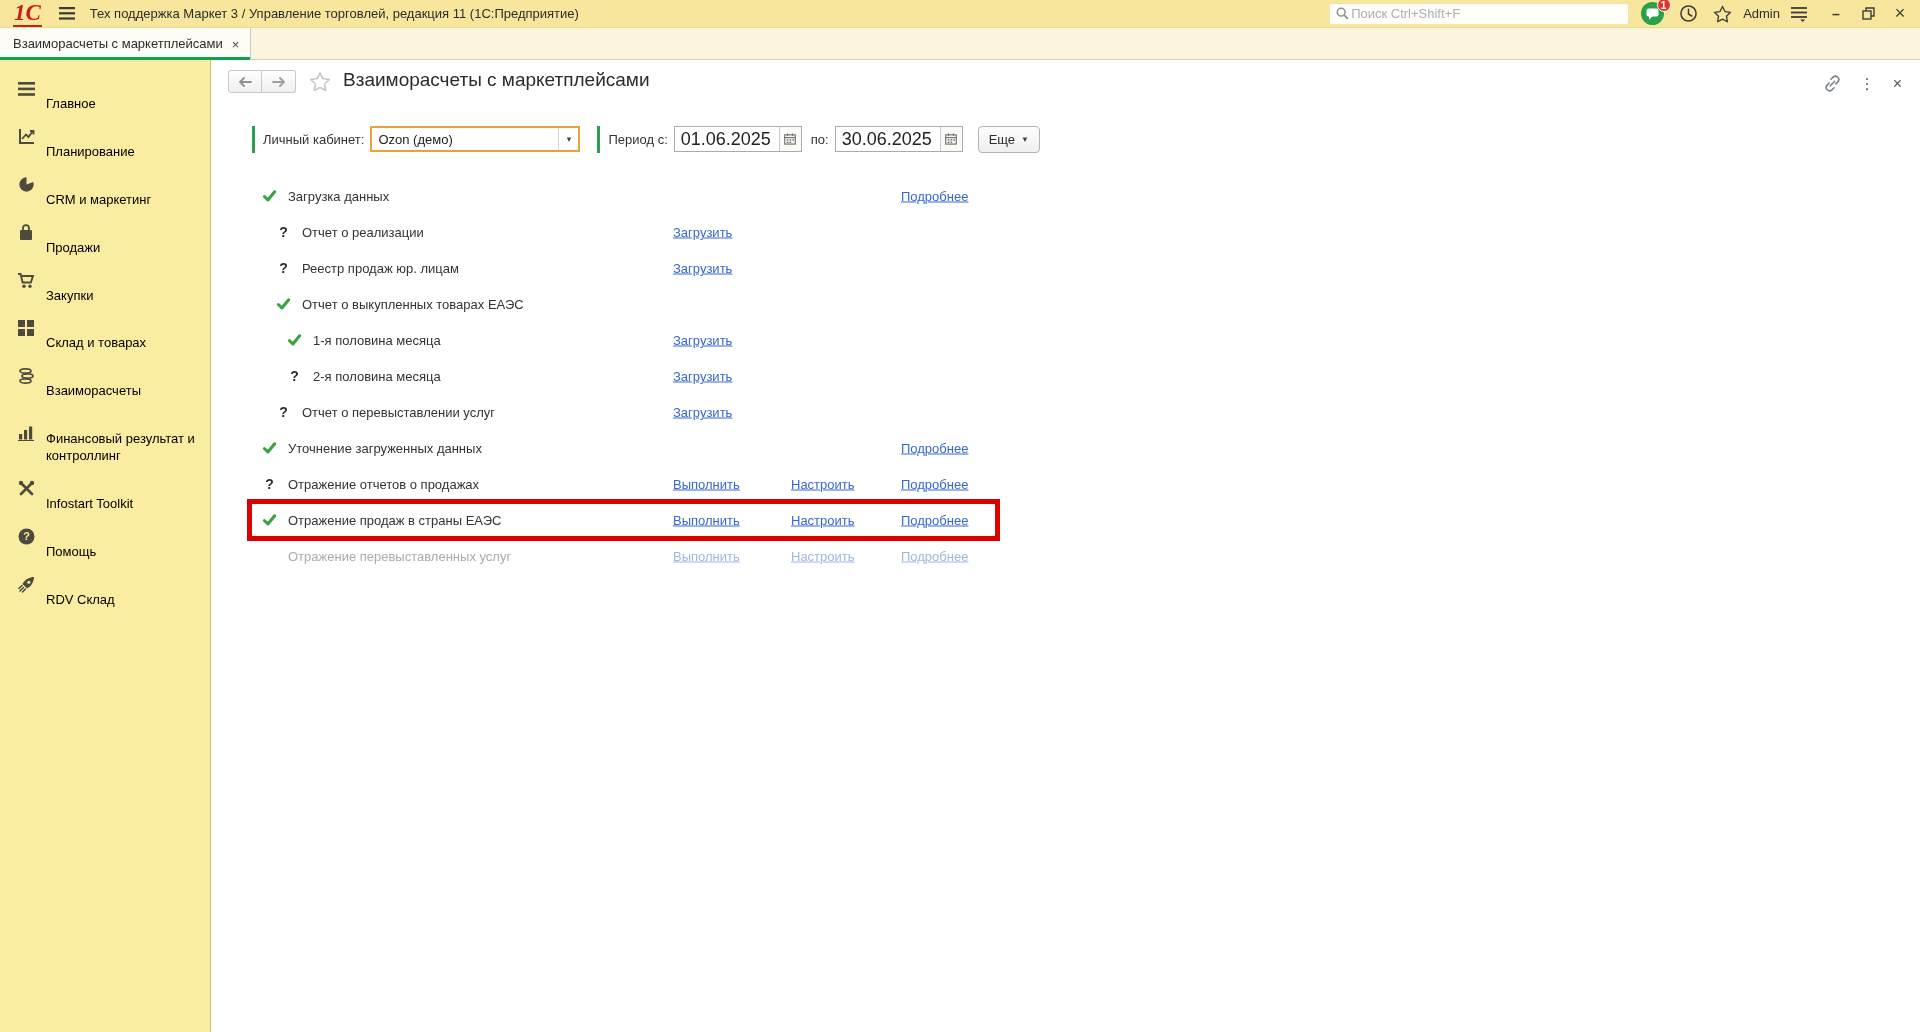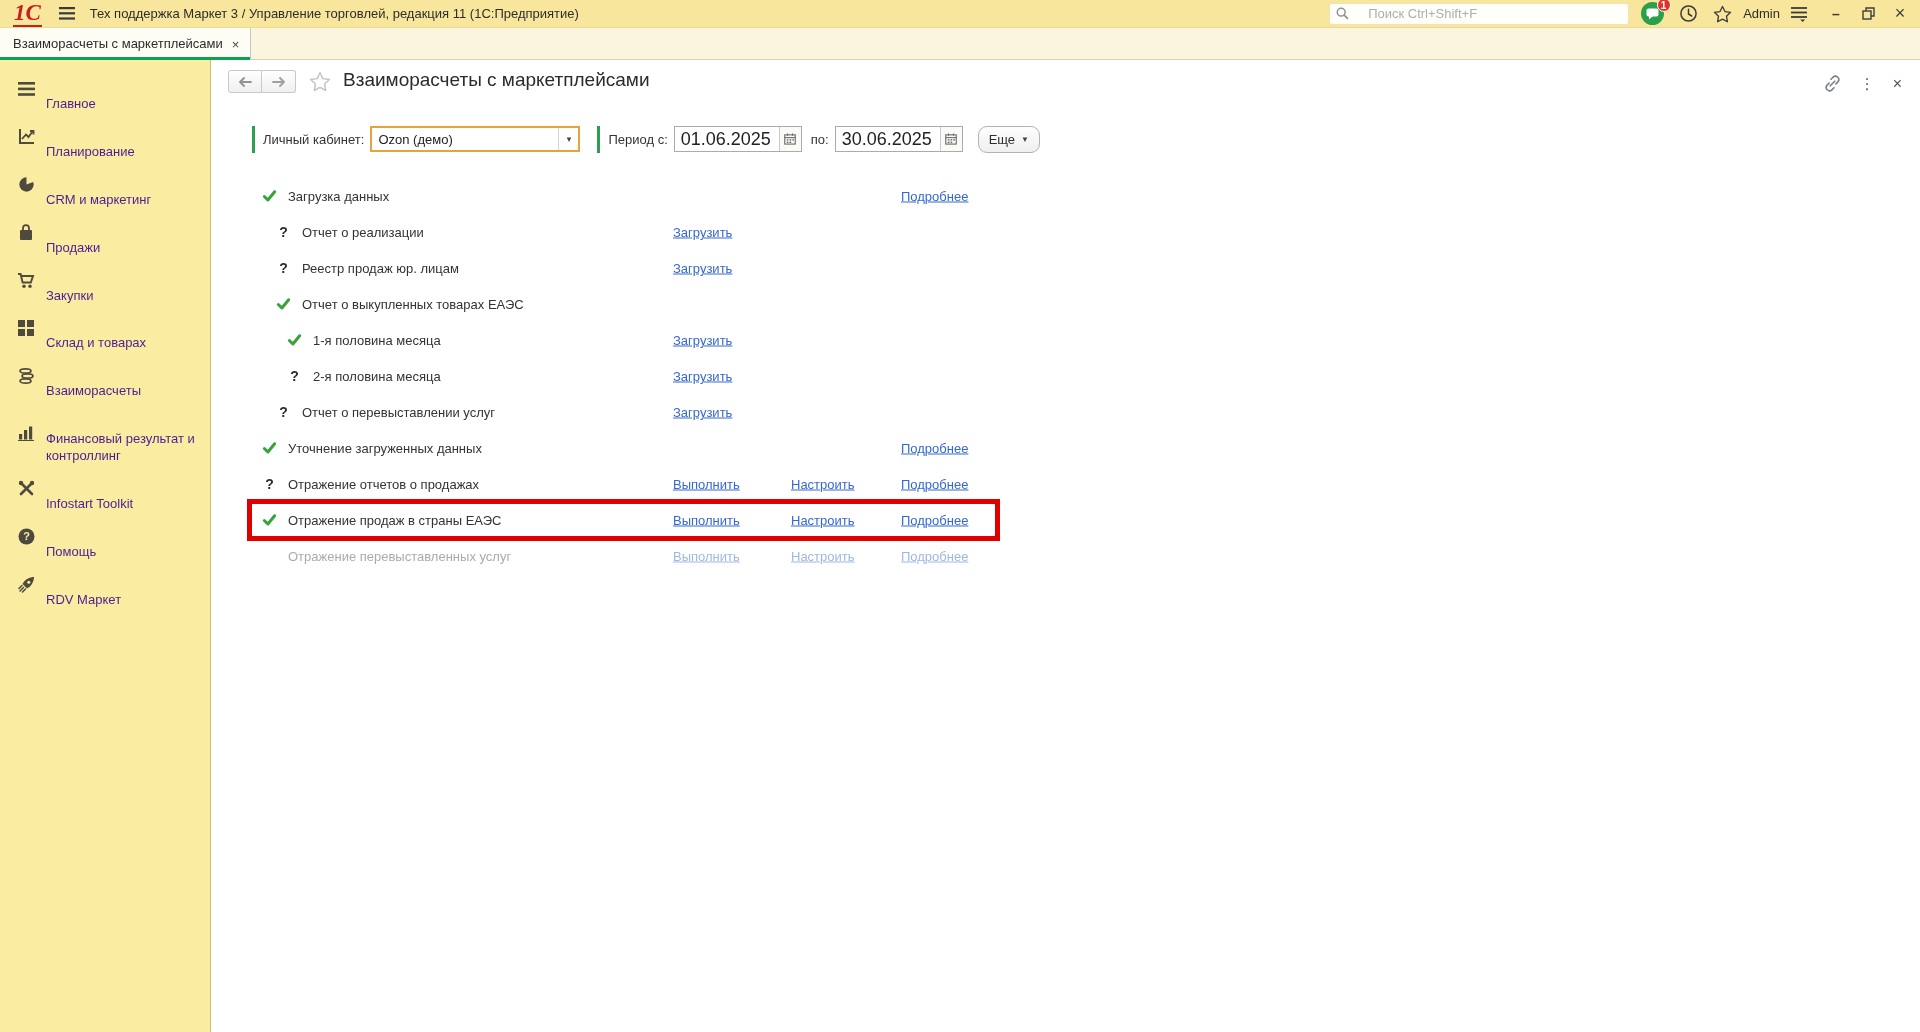--- a/index.html
+++ b/index.html
@@ -7,21 +7,21 @@
        font-family:"Liberation Sans","DejaVu Sans",sans-serif;-webkit-font-smoothing:antialiased;}
   
   .topbar{position:absolute;top:0;left:0;right:0;height:28px;background:#F7E69B;
           border-bottom:1px solid #EADB90;display:flex;align-items:center;box-sizing:border-box;}
   .logo{font-family:"Liberation Serif",serif;font-style:italic;font-weight:700;font-size:23px;
         color:#CB1D1D;margin-left:13px;line-height:1;border-bottom:2px solid #CB1D1D;padding:0 1px 1px 1px;}
   .mm-btn{margin-left:15px;width:20px;height:20px;display:flex;align-items:center;justify-content:center;cursor:pointer;}
   .tb-title{margin-left:13px;font-size:13px;color:#2D2D2D;white-space:nowrap;}
   .tb-spacer{flex:1;}
   .search{width:300px;height:22px;background:#FFFEF9;border:1px solid #EFE5B4;border-radius:3px;
-          display:flex;align-items:center;padding:0 6px;gap:17px;box-sizing:border-box;}
+          display:flex;align-items:center;padding:0 6px;gap:0;box-sizing:border-box;}
   .search input{flex:1;border:none;outline:none;background:transparent;font-size:13px;color:#333;font-family:inherit;}
   .search input::placeholder{color:#A9AFB6;}
   .tb-ic{width:26px;height:26px;display:flex;align-items:center;justify-content:center;cursor:pointer;flex:0 0 auto;}
   .discuss{position:relative;width:23px;height:23px;background:#2BA04B;border-radius:50%;
            display:flex;align-items:center;justify-content:center;}
   .badge{position:absolute;top:-4px;right:-7px;min-width:14px;height:14px;background:#E23329;border:1px solid #fff;
          border-radius:8px;color:#fff;font-size:10px;font-weight:700;display:flex;align-items:center;justify-content:center;box-sizing:border-box;padding:0 2px;}
   .admin{font-size:13px;color:#2D2D2D;margin:0 6px 0 8px;cursor:pointer;}
   .wc{font-size:14px;color:#3E3E3E;width:24px;height:22px;display:flex;align-items:center;justify-content:center;cursor:pointer;}
   
@@ -30,21 +30,21 @@
   .tab{position:relative;height:100%;display:flex;align-items:center;gap:9px;padding:0 11px 0 13px;
        background:#FDFCF5;border-right:1px solid #C6C6C6;font-size:13px;color:#2C2C2C;cursor:pointer;box-sizing:border-box;}
   .tab::after{content:"";position:absolute;left:0;right:0;bottom:-1px;height:3px;background:#0BA351;}
   .tab-close{font-size:13px;color:#444;line-height:1;margin-top:1px;}
   
   .sidebar{position:absolute;top:60px;left:0;width:211px;bottom:0;background:#FAECA0;
            border-right:1px solid #CDBD70;box-sizing:border-box;padding-top:5px;}
   .sb-item{display:flex;align-items:center;gap:11px;padding:0 8px 0 17px;min-height:35px;cursor:pointer;}
   .sb-item.two{min-height:52px;}
   .sb-ic{width:18px;height:18px;flex:0 0 18px;display:flex;align-items:center;justify-content:center;}
-  .sb-label{font-size:13px;color:#4c1d95;line-height:1.3;white-space:pre-line;margin-top:31px;}
+  .sb-label{font-size:13px;color:#000000;line-height:1.3;white-space:pre-line;margin-top:31px;}
   
   .content{position:absolute;top:60px;left:212px;right:0;bottom:0;background:#fff;}
   .hdr-nav{position:absolute;top:10px;left:16px;display:flex;}
   .nav-b{width:34px;height:23px;border:1px solid #C9C9C9;background:linear-gradient(#FEFEFE,#F0F0F0);
          display:flex;align-items:center;justify-content:center;cursor:pointer;box-sizing:border-box;}
   .nav-b.back{border-radius:3px 0 0 3px;}
   .nav-b.fwd{border-radius:0 3px 3px 0;border-left:none;}
   .hdr-star{position:absolute;top:11px;left:97px;cursor:pointer;}
   .pg-title{position:absolute;top:9px;left:131px;font-size:19px;color:#2B2B2B;white-space:nowrap;}
   .hdr-icons{position:absolute;top:14px;right:18px;display:flex;align-items:center;gap:18px;}
@@ -58,21 +58,21 @@
   .combo{width:210px;height:26px;border:2px solid #E7A43C;background:#fff;display:flex;align-items:stretch;
          box-sizing:border-box;cursor:pointer;}
   .combo-text{flex:1;display:flex;align-items:center;padding-left:6px;color:#222;white-space:nowrap;}
   .combo-arrow{width:19px;border-left:1px solid #D4D4D4;display:flex;align-items:center;justify-content:center;
                font-size:9px;color:#444;}
   .gap1{width:17px;flex:0 0 17px;}
   .datebox{height:26px;border:1px solid #ABABAB;background:#fff;display:flex;box-sizing:border-box;margin-right:9px;}
   .datebox input{width:96px;border:none;outline:none;font-size:18px;color:#222;padding-left:6px;font-family:inherit;}
   .cal-btn{width:21px;border-left:1px solid #C9C9C9;background:#FAFAF7;display:flex;align-items:center;
            justify-content:center;cursor:pointer;}
-  .more-btn{margin-left:6px;height:25px;border:1px solid #B3B3B3;border-radius:9px;
+  .more-btn{margin-left:6px;height:25px;border:1px solid #B3B3B3;border-radius:4px;
             background:linear-gradient(#FEFEFE,#EFEFEF);display:flex;align-items:center;gap:6px;
             padding:0 10px;font-size:13px;color:#2D2D2D;cursor:pointer;}
   .more-arr{font-size:8px;color:#444;}
   
   .tasks{position:absolute;top:118px;left:0;right:0;}
   .trow{position:relative;height:36px;}
   .st{position:absolute;top:50%;transform:translateY(-50%);width:17px;display:flex;align-items:center;justify-content:center;}
   .st.q{font-size:14px;font-weight:700;color:#2B2B2B;}
   .i0 .st{left:49px}.i1 .st{left:63px}.i2 .st{left:74px}
   .lbl{position:absolute;top:50%;transform:translateY(-50%);font-size:13px;color:#333;white-space:nowrap;}
@@ -269,21 +269,21 @@
     <span class="sb-label">Помощь</span>
   </div>
   <div class="sb-item">
     <span class="sb-ic">
         <svg width="17" height="17" viewBox="0 0 17 17">
           <path d="M16 1 C12 1 6.5 3.5 4.5 8 L9 12.5 C13.5 10.5 16 5 16 1 Z" fill="#4E4A3E"></path>
           <circle cx="10.8" cy="6.2" r="1.5" fill="#FAECA0"></circle>
           <path d="M4 9.5 L1 12.5 M7.5 13 L4.5 16 M5.5 11.5 L2 15" stroke="#4E4A3E" stroke-width="1.5" stroke-linecap="round"></path>
         </svg>
       </span>
-    <span class="sb-label">RDV Маркет</span>
+    <span class="sb-label">RDV Склад</span>
   </div>
 </div>
 
 <div class="content">
 
   <div class="hdr-nav">
     <span class="nav-b back">
       <svg width="14" height="10" viewBox="0 0 14 10">
           <path d="M6 1 L2 5 L6 9 M2 5 H13" fill="none" stroke="#8E9396" stroke-width="1.8" stroke-linecap="round" stroke-linejoin="round"></path>
         </svg>

